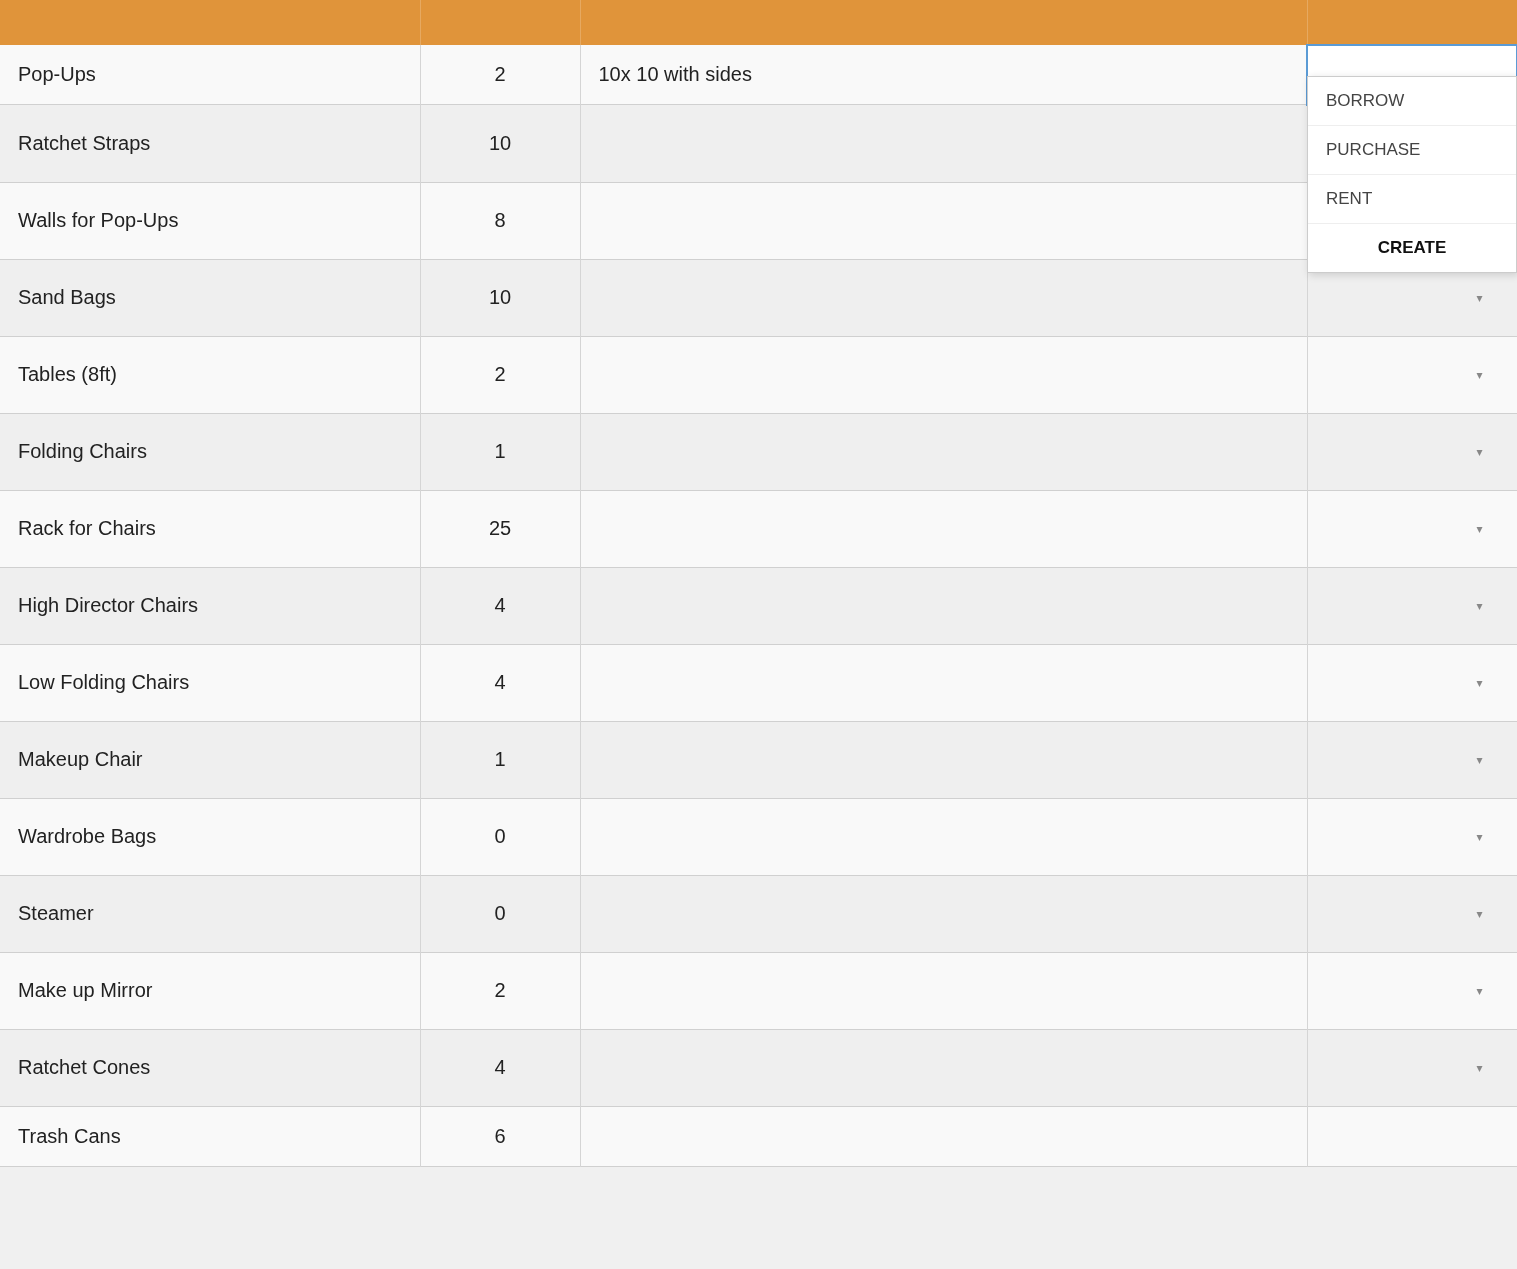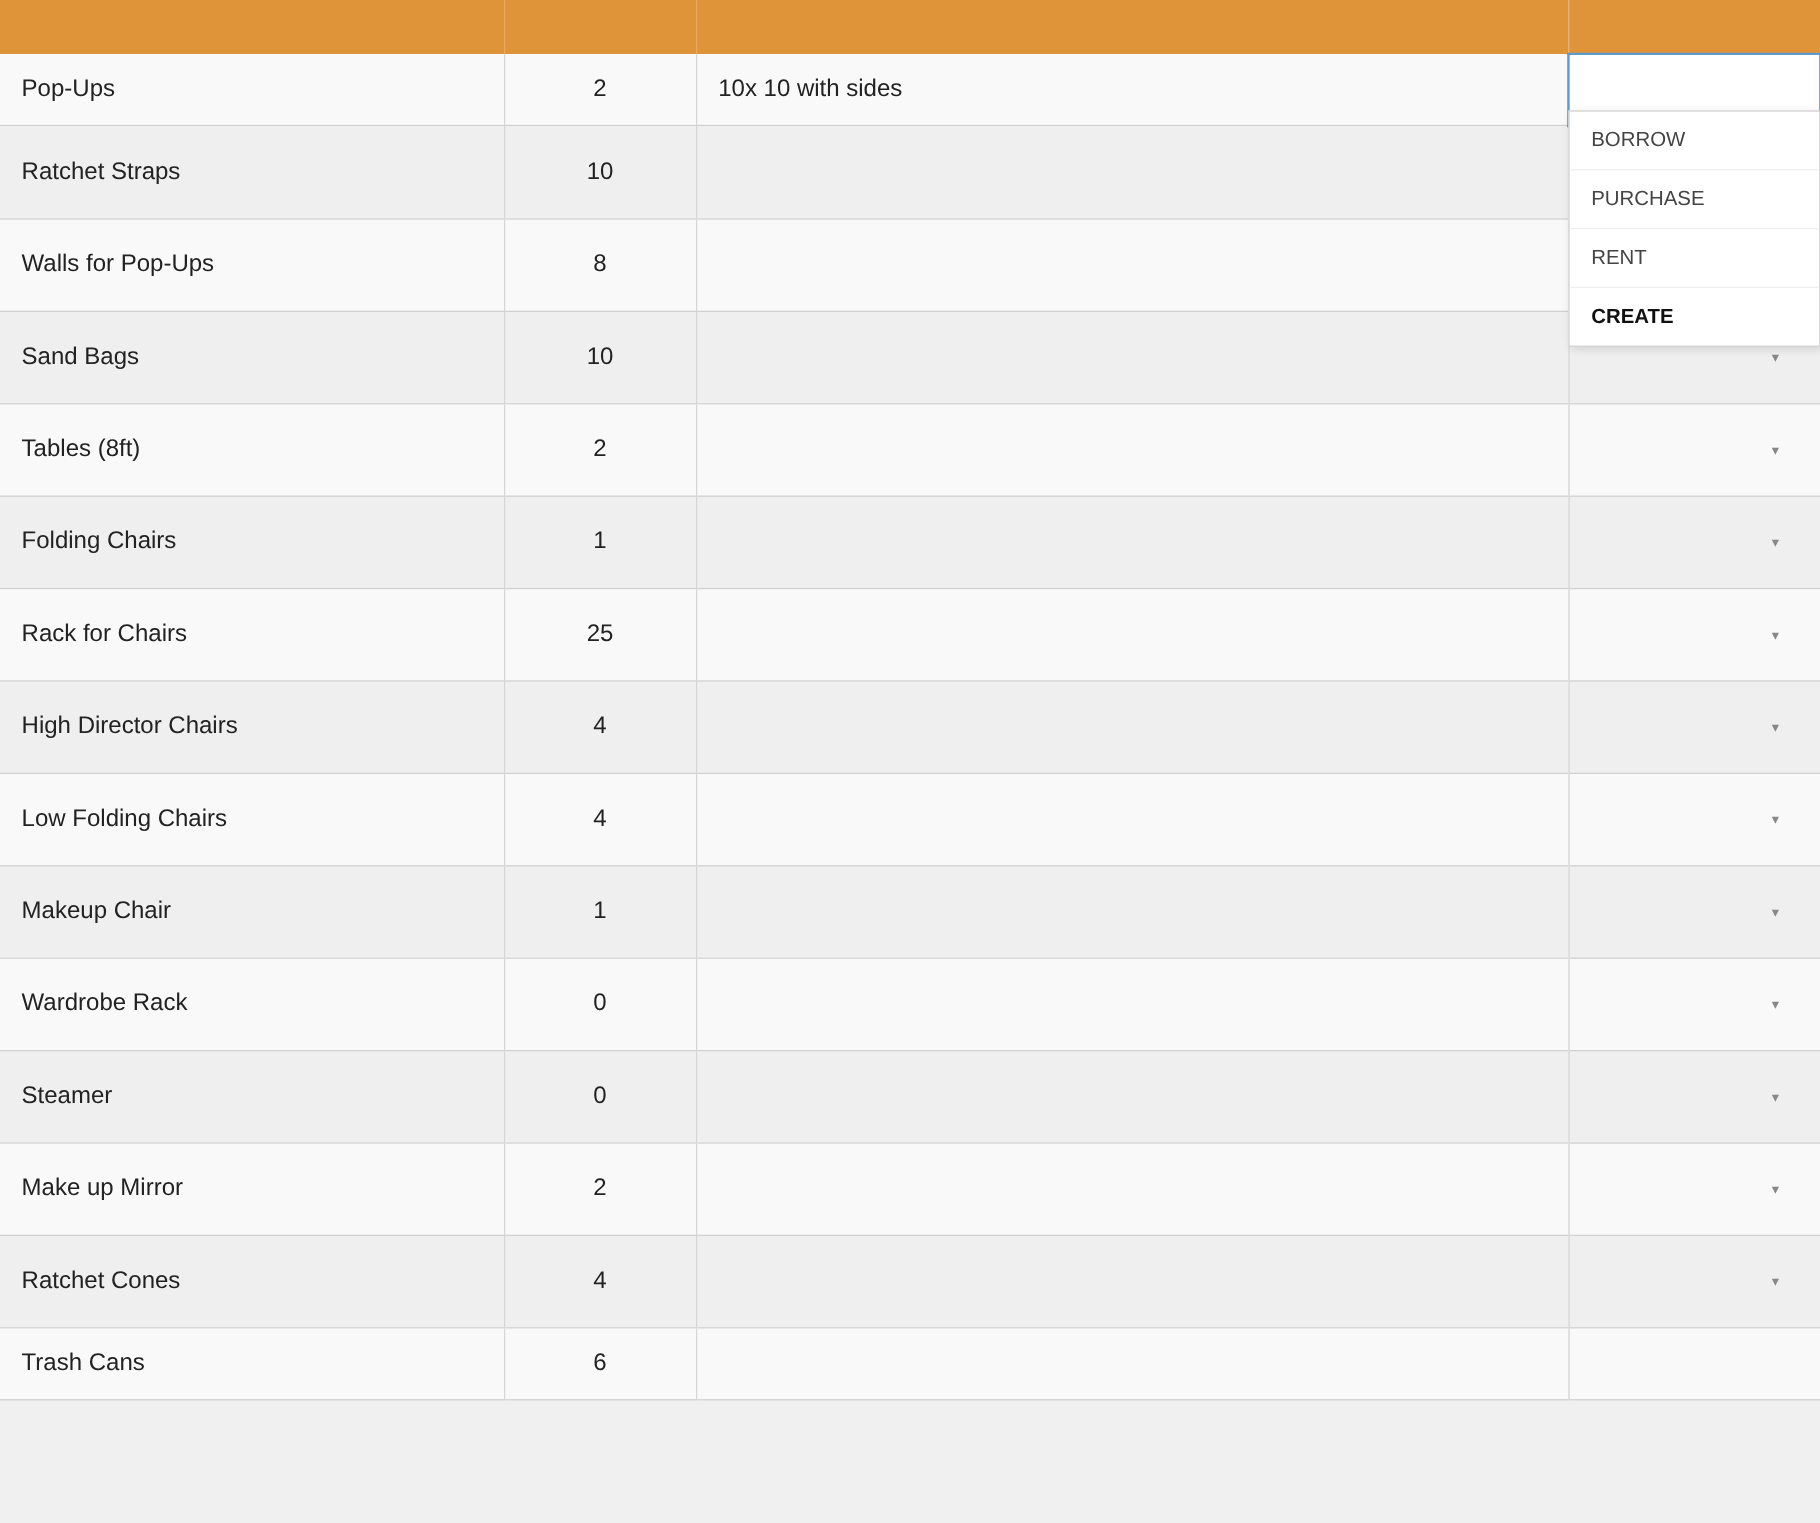--- a/index.html
+++ b/index.html
@@ -115,39 +115,40 @@
       height: 40px;
       border: none;
       outline: none;
       background: transparent;
       font-size: 18px;
     }
 
     
     .dropdown-popup {
       position: absolute;
-      top: 92px;
+      top: 76px;
       right: 0;
       width: 210px;
       background: white;
       border: 1px solid #ccc;
       box-shadow: 2px 2px 8px rgba(0,0,0,0.15);
       z-index: 100;
     }
 
     .dropdown-popup-item {
       padding: 14px 18px;
       font-size: 17px;
       color: #444;
       cursor: pointer;
       border-bottom: 1px solid #eee;
     }
 
     .dropdown-popup-item:last-child {
       border-bottom: none;
+      text-align: center;
     }
 
     .dropdown-popup-item.selected {
       font-weight: bold;
       color: #111;
     }
   </style>
 </head>
 <body>
 
@@ -267,21 +268,21 @@
           <td class="qty-cell">1</td>
           <td></td>
           <td class="source-cell">
             <div class="dropdown-wrapper">
               <select class="dropdown-select"><option value=""></option><option value="BORROW">BORROW</option><option value="PURCHASE">PURCHASE</option><option value="RENT">RENT</option><option value="CREATE">CREATE</option></select>
               <span class="chevron-down">▾</span>
             </div>
           </td>
         </tr>
         <tr>
-          <td>Wardrobe Rack</td>
+          <td>Wardrobe Bags</td>
           <td class="qty-cell">0</td>
           <td></td>
           <td class="source-cell">
             <div class="dropdown-wrapper">
               <select class="dropdown-select"><option value=""></option><option value="BORROW">BORROW</option><option value="PURCHASE">PURCHASE</option><option value="RENT">RENT</option><option value="CREATE">CREATE</option></select>
               <span class="chevron-down">▾</span>
             </div>
           </td>
         </tr>
         <tr>

